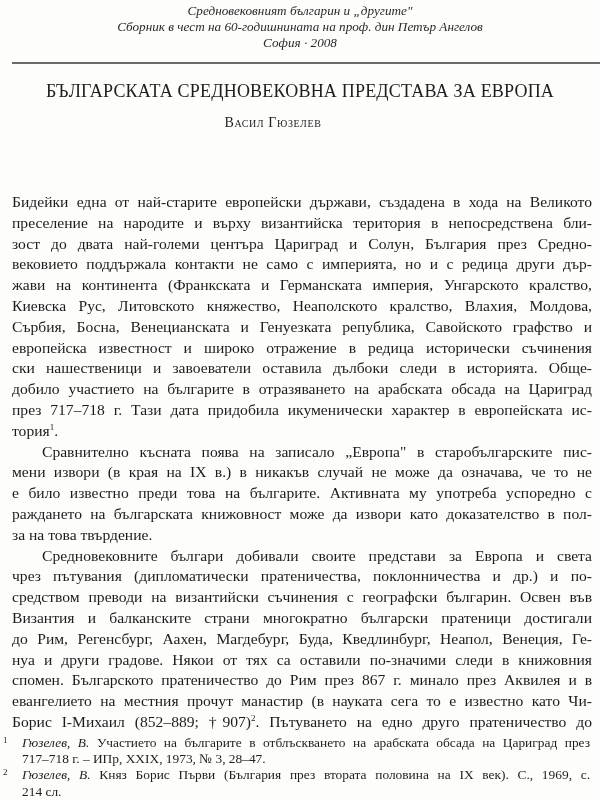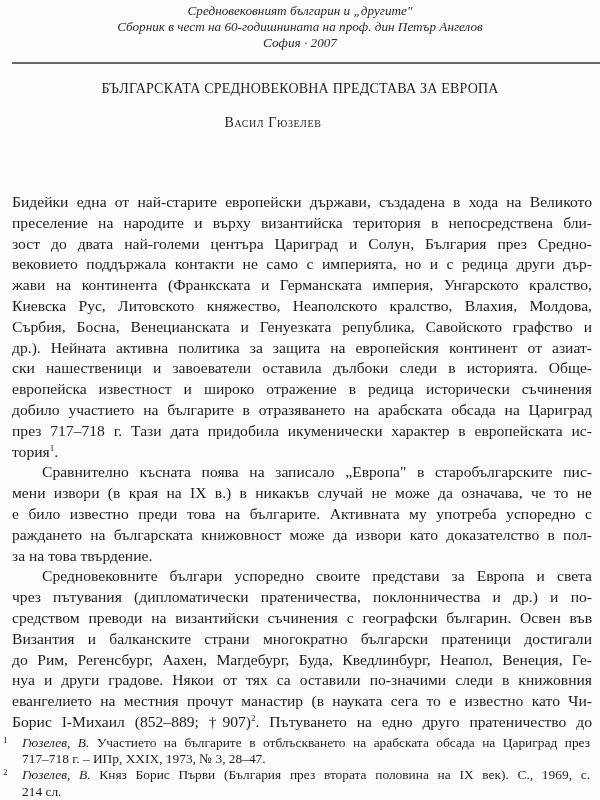--- a/index.html
+++ b/index.html
@@ -38,21 +38,21 @@
       left: 12px; top: 62px;
       width: 600px; height: 2px;
       background: #6a6a6a;
     }
     .article-title {
       position: absolute;
       left: 0; top: 81px;
       width: 600px;
       text-align: center;
       font-family: "Liberation Serif", serif;
-      font-size: 14px;
+      font-size: 18px;
       letter-spacing: 0.2px;
       color: #1e1e1e;
       white-space: nowrap;
     }
     .author {
       position: absolute;
       left: 0; top: 115px;
       width: 546px;
       text-align: center;
       font-family: "Liberation Serif", serif;
@@ -114,62 +114,62 @@
     .fn-author { font-style: italic; }
   </style>
 </head>
 <body>
 
 <div class="page">
 
   <header class="running-head">
     <div>Средновековният българин и „другите"</div>
     <div>Сборник в чест на 60-годишнината на проф. дин Петър Ангелов</div>
-    <div>София · 2007</div>
+    <div>София · 2008</div>
   </header>
 
   <div class="head-rule"></div>
 
   <h1 class="article-title" style="margin:0;font-weight:normal;">БЪЛГАРСКАТА СРЕДНОВЕКОВНА ПРЕДСТАВА ЗА ЕВРОПА</h1>
 
   <div class="author">Васил Гюзелев</div>
 
   <div class="body-text">
 
     <div>
       <span class="line">Бидейки една от най-старите европейски държави, създадена в хода на Великото</span>
       <span class="line">преселение на народите и върху византийска територия в непосредствена бли-</span>
       <span class="line">зост до двата най-големи центъра Цариград и Солун, България през Средно-</span>
       <span class="line">вековието поддържала контакти не само с империята, но и с редица други дър-</span>
       <span class="line">жави на континента (Франкската и Германската империя, Унгарското кралство,</span>
       <span class="line">Киевска Рус, Литовското княжество, Неаполското кралство, Влахия, Молдова,</span>
       <span class="line">Сърбия, Босна, Венецианската и Генуезката република, Савойското графство и</span>
-      <span class="line">др.). Нейната активна политика за защита на европейския континент от азиат-</span>
+      <span class="line">европейска известност и широко отражение в редица исторически съчинения</span>
       <span class="line">ски нашественици и завоеватели оставила дълбоки следи в историята. Обще-</span>
-      <span class="line">европейска известност и широко отражение в редица исторически съчинения</span>
       <span class="line">добило участието на българите в отразяването на арабската обсада на Цариград</span>
       <span class="line">през 717–718 г. Тази дата придобила икуменически характер в европейската ис-</span>
       <span class="line last"><span>тория</span><sup class="fn-ref">1</sup><span>.</span></span>
     </div>
 
     <div>
       <span class="line indent">Сравнително късната поява на записало „Европа" в старобългарските пис-</span>
       <span class="line">мени извори (в края на IX в.) в никакъв случай не може да означава, че то не</span>
       <span class="line">е било известно преди това на българите. Активната му употреба успоредно с</span>
       <span class="line">раждането на българската книжовност може да извори като доказателство в пол-</span>
       <span class="line last">за на това твърдение.</span>
     </div>
 
     <div>
-      <span class="line indent">Средновековните българи успоредно своите представи за Европа и света</span>
+      <span class="line indent">Средновековните българи добивали своите представи за Европа и света</span>
       <span class="line">чрез пътувания (дипломатически пратеничества, поклонничества и др.) и по-</span>
       <span class="line">средством преводи на византийски съчинения с географски българин. Освен във</span>
       <span class="line">Византия и балканските страни многократно български пратеници достигали</span>
       <span class="line">до Рим, Регенсбург, Аахен, Магдебург, Буда, Кведлинбург, Неапол, Венеция, Ге-</span>
       <span class="line">нуа и други градове. Някои от тях са оставили по-значими следи в книжовния</span>
+      <span class="line">спомен. Българското пратеничество до Рим през 867 г. минало през Аквилея и в</span>
       <span class="line">евангелието на местния прочут манастир (в науката сега то е известно като Чи-</span>
       <span class="line" style="text-align-last:justify;"><span>Борис I-Михаил (852–889; †907)</span><sup class="fn-ref">2</sup><span>. Пътуването на едно друго пратеничество до</span></span>
     </div>
   </div>
 
   <div class="footnotes">
     <div class="footnote">
       <span class="fn-num">1</span>
       <span class="fn-line"><span class="fn-author">Гюзелев, В.</span> <span>Участието на българите в отблъскването на арабската обсада на Цариград през</span></span>
       <span class="fn-line last">717–718 г. – ИПр, XXIX, 1973, № 3, 28–47.</span>

